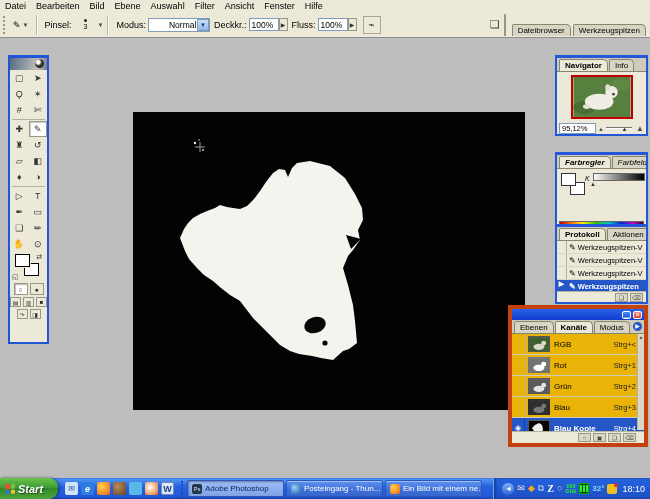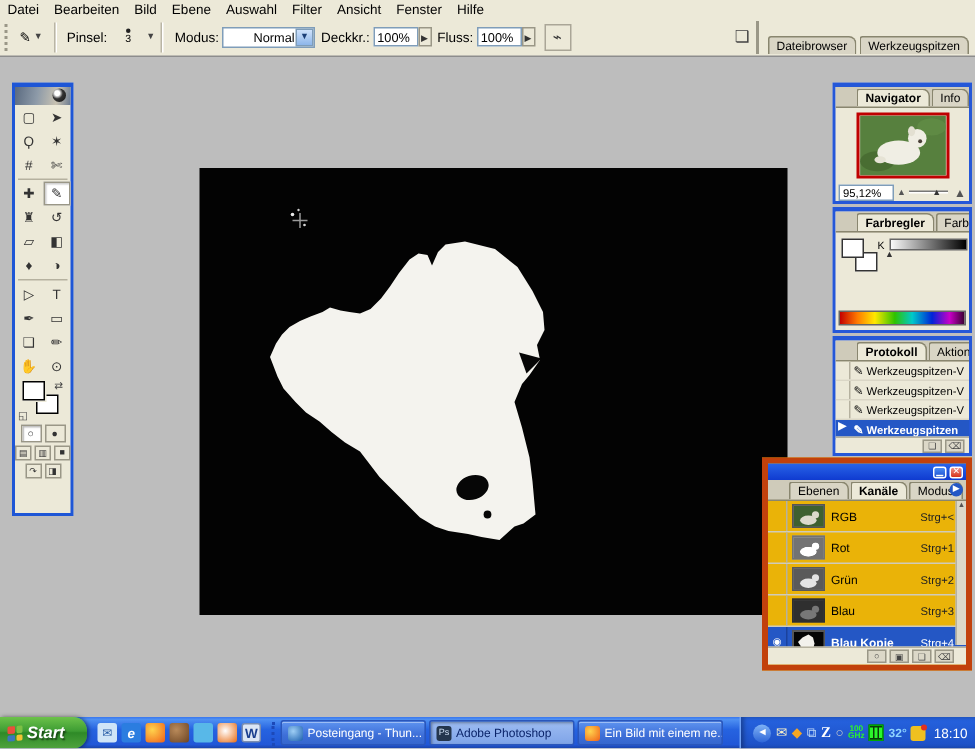--- a/index.html
+++ b/index.html
@@ -25,21 +25,21 @@
   .spin { width:9px; height:13px; background:#ECE9D8; border:1px solid #9a9787; font-size:6px; display:flex; align-items:center; justify-content:center; color:#333; }
   .airbrush-btn { width:18px; height:18px; margin-left:6px; border:1px solid #aaa697; display:flex; align-items:center; justify-content:center; font-size:10px; color:#333; background:#ECE9D8; }
   .flexfill { flex:1; }
   .file-ico { font-size:11px; color:#444; margin-right:4px; }
   .well { display:flex; align-items:flex-end; gap:2px; height:22px; border-left:2px solid #9a9787; padding:2px 4px 0 6px; }
   .well .tab { font-size:8px; }
 
   
   .tab { border:1px solid #89866f; border-bottom:none; background:#D9D5C5; padding:1px 5px 1px 5px; font-size:8px; border-radius:2px 5px 0 0; white-space:nowrap; color:#000; }
   .tab.active { background:#ECE9D8; font-weight:bold; }
-  .tabrow { display:flex; align-items:flex-end; gap:1px; background:#CFCBBA; border-bottom:1px solid #89866f; padding:2px 2px 0 14px; height:14px; overflow:hidden; }
+  .tabrow { display:flex; align-items:flex-end; gap:1px; background:#CFCBBA; border-bottom:1px solid #89866f; padding:2px 2px 0 2px; height:14px; overflow:hidden; }
 
   
   .toolbox { position:absolute; left:8px; top:55px; width:41px; height:289px; background:#ECE9D8; border:2px solid #1E56D6; border-top-width:3px; z-index:20; }
   .tb-head { height:12px; background:linear-gradient(100deg,#5a6a80 0%, #8d9aa8 40%, #c8c2b2 75%, #6a7a90 100%); position:relative; }
   .tb-head .eye { position:absolute; right:3px; top:1px; width:9px; height:9px; border-radius:50%; background:radial-gradient(circle at 35% 35%, #fff 0 20%, #333 45%, #111 100%); }
   .tb-grid { display:grid; grid-template-columns:1fr 1fr; }
   .tb-cell { height:16px; display:flex; align-items:center; justify-content:center; font-size:9px; color:#333; }
   .tb-cell.sel { background:#fff; border:1px solid #9a9787; box-shadow:inset 1px 1px 1px #ccc; }
   .tb-hr { grid-column:1 / span 2; height:1px; background:#b5b19f; margin:1px 2px; }
   .tb-colors { position:relative; height:30px; }
@@ -52,21 +52,21 @@
   .tb-mode { width:14px; height:12px; border:1px solid #9a9787; display:flex; align-items:center; justify-content:center; font-size:7px; color:#333; background:#ECE9D8; }
   .tb-mode.sel { background:#fff; box-shadow:inset 1px 1px 1px #bbb; }
   .tb-screen { width:11px; height:10px; border:1px solid #9a9787; font-size:6px; display:flex; align-items:center; justify-content:center; color:#333; }
 
   
   .canvas { position:absolute; left:133px; top:112px; width:392px; height:298px; background:#030303; z-index:5; }
 
   
   .palette { position:absolute; left:555px; width:93px; background:#ECE9D8; border:2px solid #2457D8; border-top-width:3px; z-index:20; overflow:hidden; }
   .pal-nav { top:55px; height:81px; }
-  .pal-col { top:138px; height:84px; }
+  .pal-col { top:152px; height:84px;font-style:italic; }
   .pal-hist { top:224px; height:80px; }
 
   .nav-body { position:relative; height:50px; }
   .nav-thumb { position:absolute; left:14px; top:3px; width:62px; height:44px; border:2px solid #C00000; }
   .nav-foot { display:flex; align-items:center; gap:2px; padding:1px 2px; }
   .nav-zoom { background:#fff; border:1px solid #7f9db9; width:37px; height:11px; font-size:7.5px; padding-left:2px; }
   .mtn { font-size:6px; color:#555; }
   .nav-slider { position:relative; flex:1; height:10px; }
   .nav-slider .track { position:absolute; left:0; right:2px; top:3px; height:1px; background:#777; box-shadow:0 1px 0 #fff; }
   .nav-slider .thumb { position:absolute; left:55%; top:2px; font-size:6px; color:#333; }
@@ -489,27 +489,27 @@
     <div class="ql">
       <span class="ql-ico">✉</span>
       <span class="ql-ico">e</span>
       <span class="ql-ico"></span>
       <span class="ql-ico"></span>
       <span class="ql-ico"></span>
       <span class="ql-ico"></span>
       <span class="ql-ico">W</span>
     </div>
     <div class="tb-sep"></div>
+    <div class="taskbtn active">
+      <span class="task-ico ti-ps">Ps</span>
+      <span>Adobe Photoshop</span>
+    </div>
     <div class="taskbtn">
       <span class="task-ico ti-tb"></span>
       <span>Posteingang - Thun...</span>
-    </div>
-    <div class="taskbtn active">
-      <span class="task-ico ti-ps">Ps</span>
-      <span>Adobe Photoshop</span>
     </div>
     <div class="taskbtn">
       <span class="task-ico ti-ff"></span>
       <span>Ein Bild mit einem ne...</span>
     </div>
     <div class="tray">
       <span class="tray-chevron">◄</span>
       <span class="tray-ico i-mail">✉</span>
       <span class="tray-ico i-orange">◆</span>
       <span class="tray-ico i-net">⧉</span>

